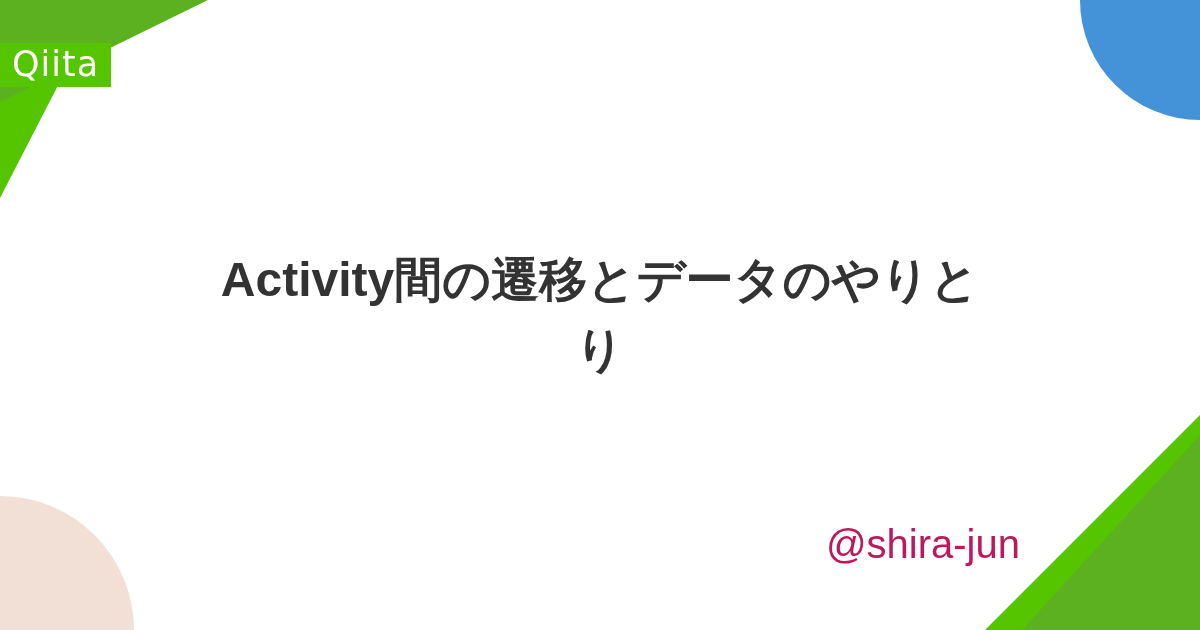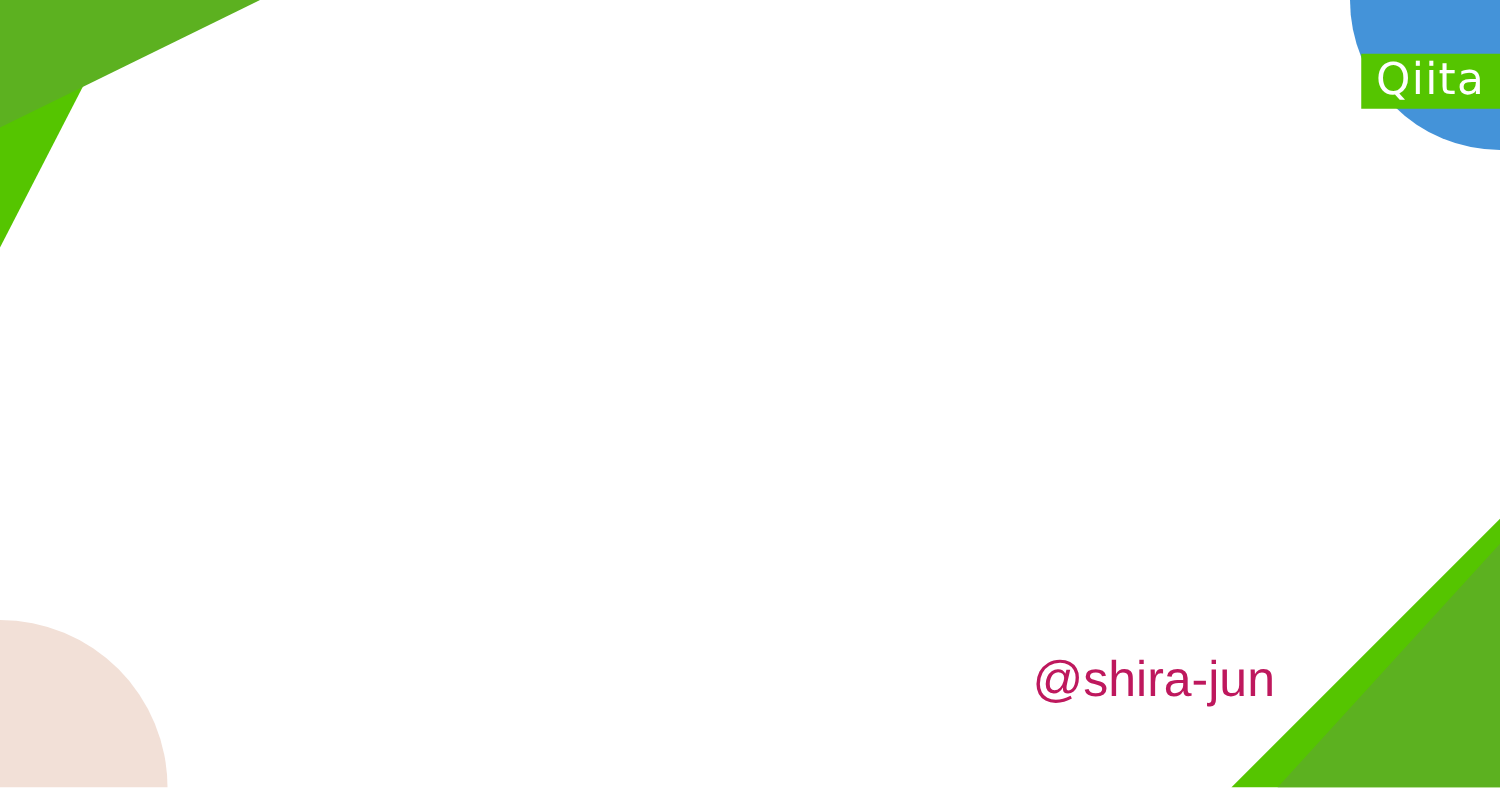--- a/index.html
+++ b/index.html
@@ -87,21 +87,21 @@
     border-left: 178px solid transparent;
   }
 
   
   .logo-wrap {
     position: absolute;
     top: 43px;
     left: 0;
     width: 1200px;
     display: flex;
-    justify-content: flex-end;
+    justify-content: flex-start;
     align-items: flex-start;
   }
   .logo-badge {
     background: #55c500;
     display: inline-flex;
     align-items: center;
     justify-content: center;
     height: 44px;
     padding: 0 12px;
     box-sizing: border-box;
@@ -169,18 +169,21 @@
   <div class="deco deco-bl"></div>
   <div class="deco deco-br-a"></div>
   <div class="deco deco-br-b"></div>
 
   <div class="logo-wrap">
     <div class="logo-badge">
       <span class="logo-text">Qiita</span>
     </div>
   </div>
 
+  <div class="title-area">
+    <h1 class="title-text">Activity間の遷移とデータのやりとり</h1>
+  </div>
 
   <div class="author-area">
     <div class="author-text">@shira-jun</div>
   </div>
 
 </div>
 
 </body></html>

